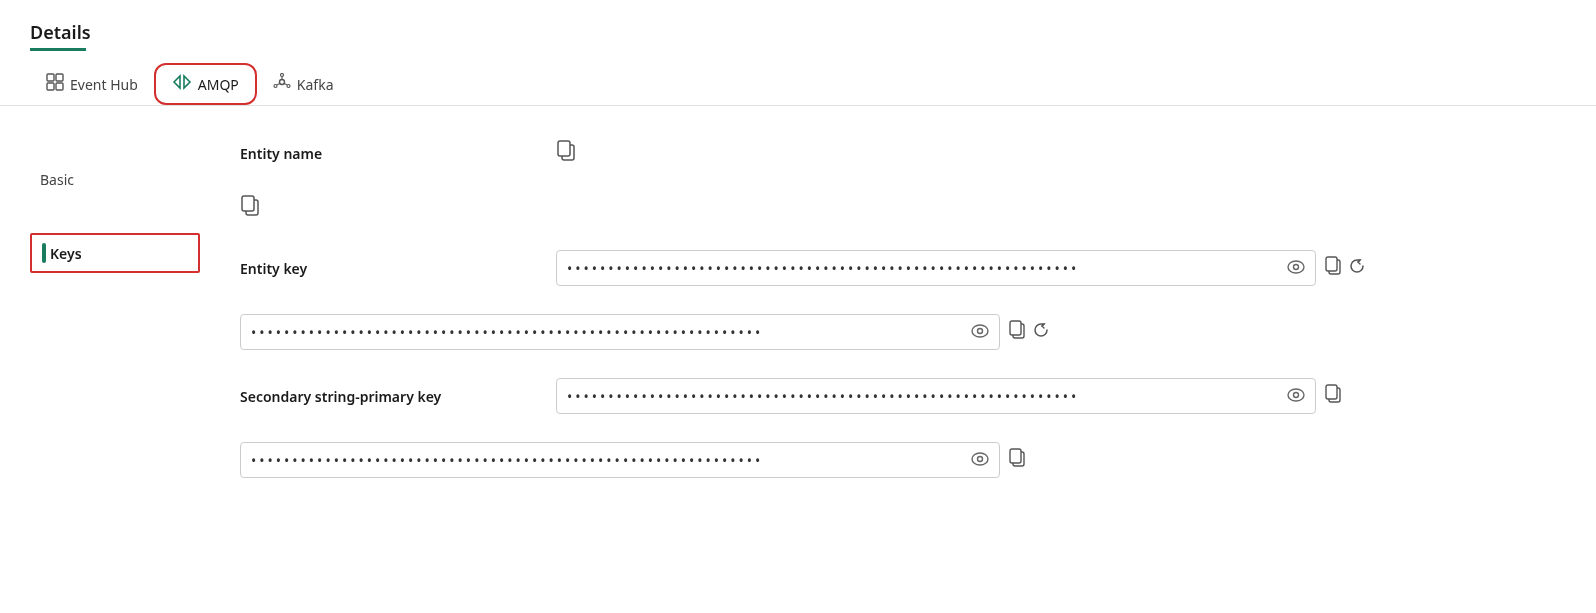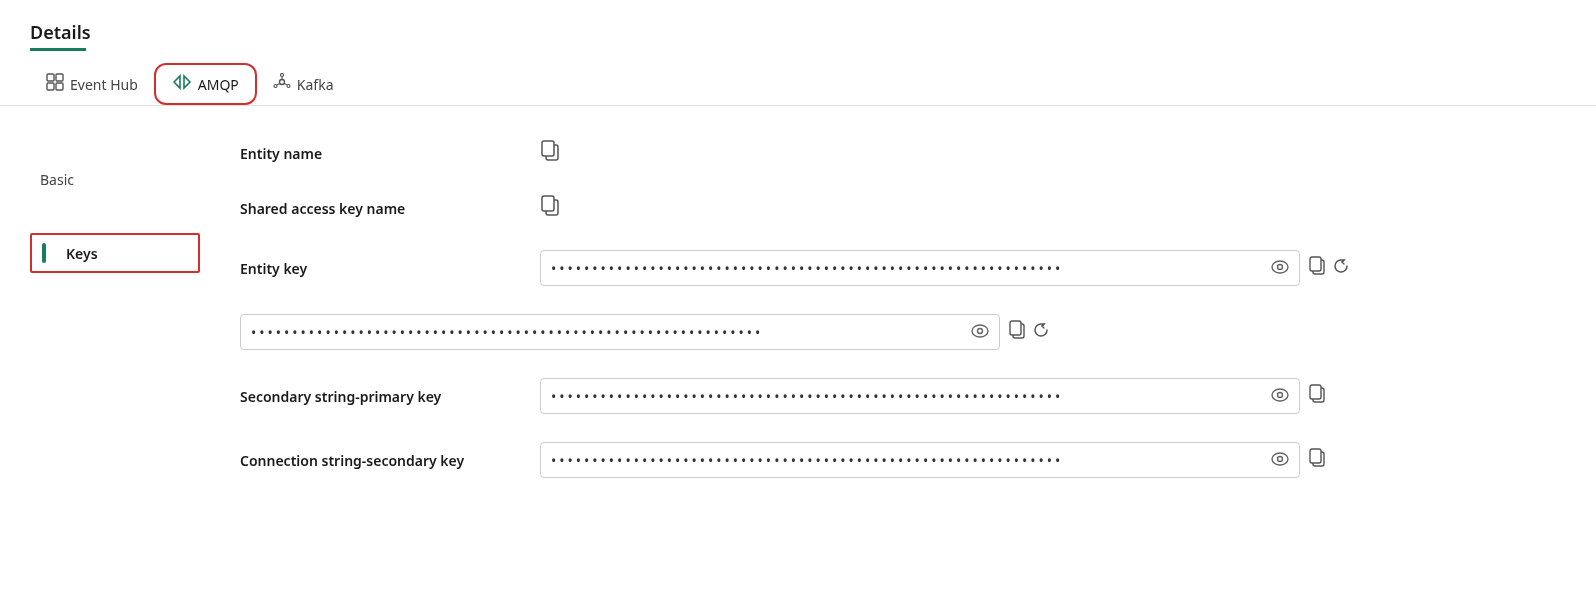--- a/index.html
+++ b/index.html
@@ -85,21 +85,21 @@
       cursor: pointer;
       color: #444;
       font-size: 14px;
       border-radius: 2px;
       margin-top: 36px;
     }
 
     .sidebar-item.active {
       display: flex;
       align-items: center;
-      gap: 20px;
+      gap: 4px;
       border: 2px solid #d32f2f;
       color: #1a1a1a;
       font-weight: 600;
     }
 
     .sidebar-item.active .active-bar {
       width: 4px;
       height: 20px;
       background: #1a7c5e;
       border-radius: 2px;
@@ -109,21 +109,21 @@
     
     .right-panel {
       flex: 1;
       padding: 10px 60px 20px 40px;
     }
 
     .field-row {
       display: flex;
       align-items: center;
       padding: 14px 0;
-      gap: 20px;
+      gap: 36px;
     }
 
     .field-label {
       width: 280px;
       font-size: 14px;
       font-weight: 600;
       color: #1a1a1a;
       flex-shrink: 0;
     }
 
@@ -248,21 +248,20 @@
           <span class="copy-icon-plain">
             <svg width="20" height="22" viewBox="0 0 20 22" fill="none">
               <rect x="6" y="5" width="12" height="15" rx="2" stroke="#555" stroke-width="1.5"></rect>
               <rect x="2" y="1" width="12" height="15" rx="2" fill="white" stroke="#555" stroke-width="1.5"></rect>
             </svg>
           </span>
         </div>
       </div>
 
       <div class="field-row">
-        <div class="field-label">Shared access key name</div>
         <div class="field-value-area">
           <span class="copy-icon-plain">
             <svg width="20" height="22" viewBox="0 0 20 22" fill="none">
               <rect x="6" y="5" width="12" height="15" rx="2" stroke="#555" stroke-width="1.5"></rect>
               <rect x="2" y="1" width="12" height="15" rx="2" fill="white" stroke="#555" stroke-width="1.5"></rect>
             </svg>
           </span>
         </div>
       </div>
 
@@ -340,21 +339,20 @@
               <svg width="18" height="20" viewBox="0 0 18 20" fill="none">
                 <rect x="5" y="4" width="11" height="14" rx="2" stroke="#555" stroke-width="1.4"></rect>
                 <rect x="2" y="1" width="11" height="14" rx="2" fill="white" stroke="#555" stroke-width="1.4"></rect>
               </svg>
             </span>
           </div>
         </div>
       </div>
 
       <div class="field-row">
-        <div class="field-label">Connection string-secondary key</div>
         <div class="field-value-area">
           <div class="field-input-box">
             <span class="dots-text">••••••••••••••••••••••••••••••••••••••••••••••••••••••••••••••</span>
             <span class="eye-icon">
               <svg width="18" height="14" viewBox="0 0 18 14" fill="none">
                 <ellipse cx="9" cy="7" rx="8" ry="6" stroke="#666" stroke-width="1.4"></ellipse>
                 <circle cx="9" cy="7" r="2.5" stroke="#666" stroke-width="1.4"></circle>
               </svg>
             </span>
           </div>

